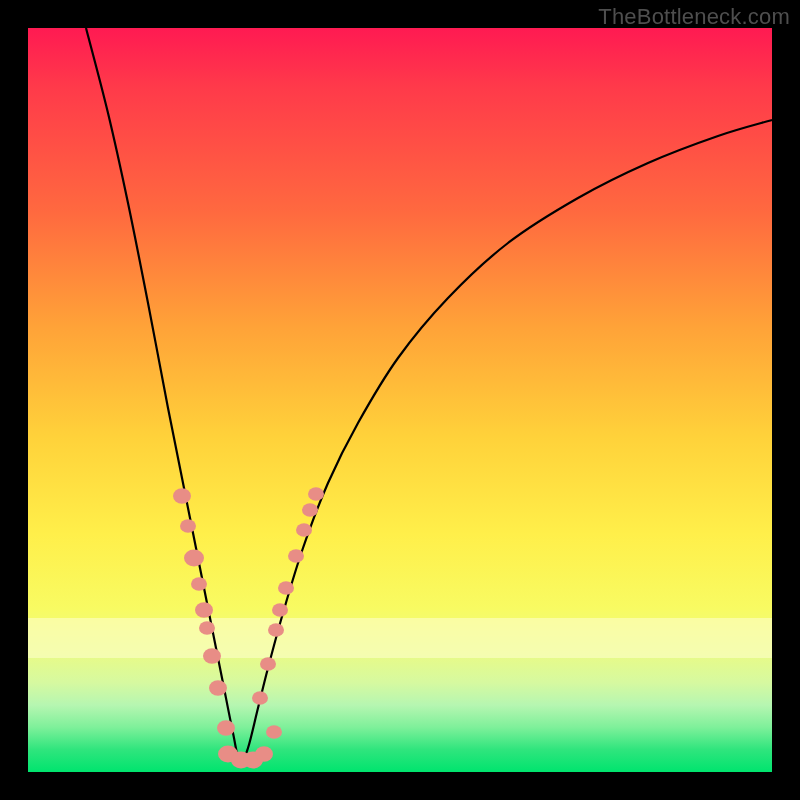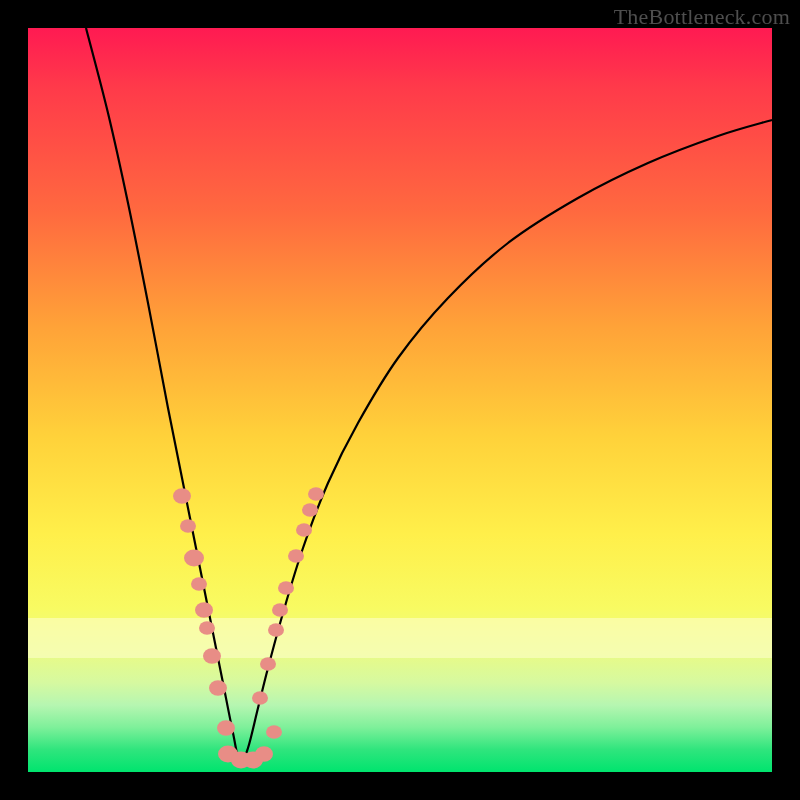--- a/index.html
+++ b/index.html
@@ -47,21 +47,20 @@
   }
   .watermark {
     position: absolute;
     top: 4px;
     right: 10px;
     color: #4e4e4e;
     font-size: 22px;
     font-weight: 500;
     letter-spacing: 0.2px;
     user-select: none;
-    font-family: Liberation Serif, serif;
   }
   svg.curve {
     position: absolute;
     left: 0;
     top: 0;
     width: 744px;
     height: 744px;
     overflow: visible;
     pointer-events: none;
   }

